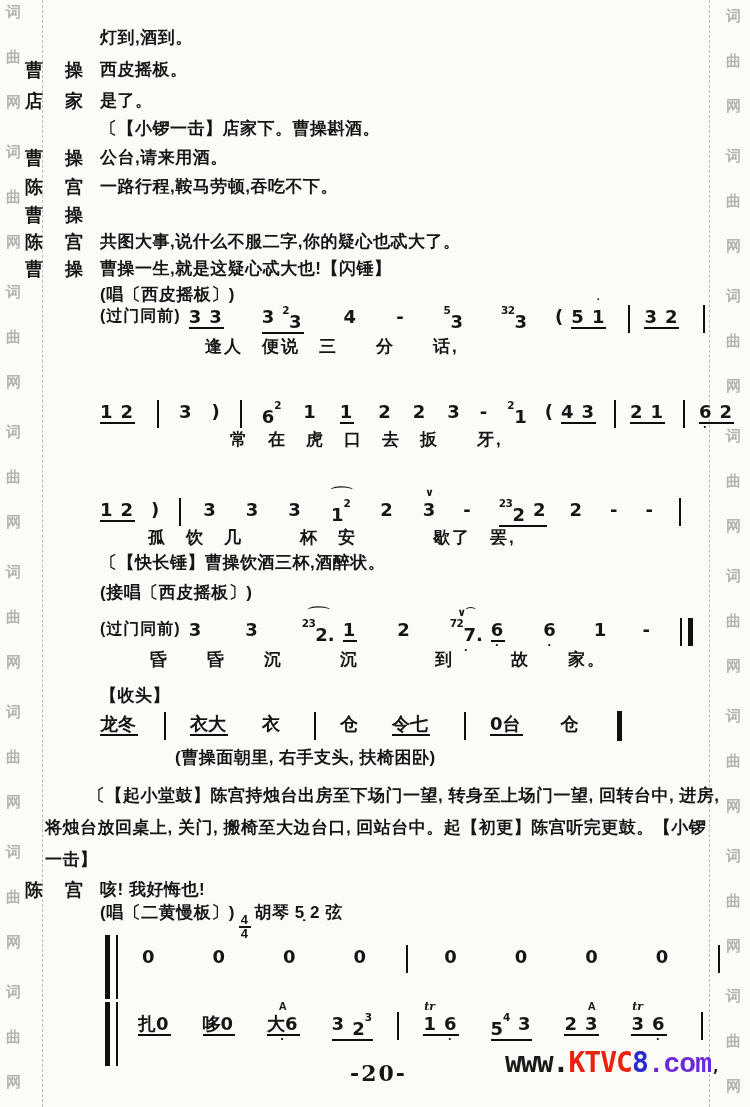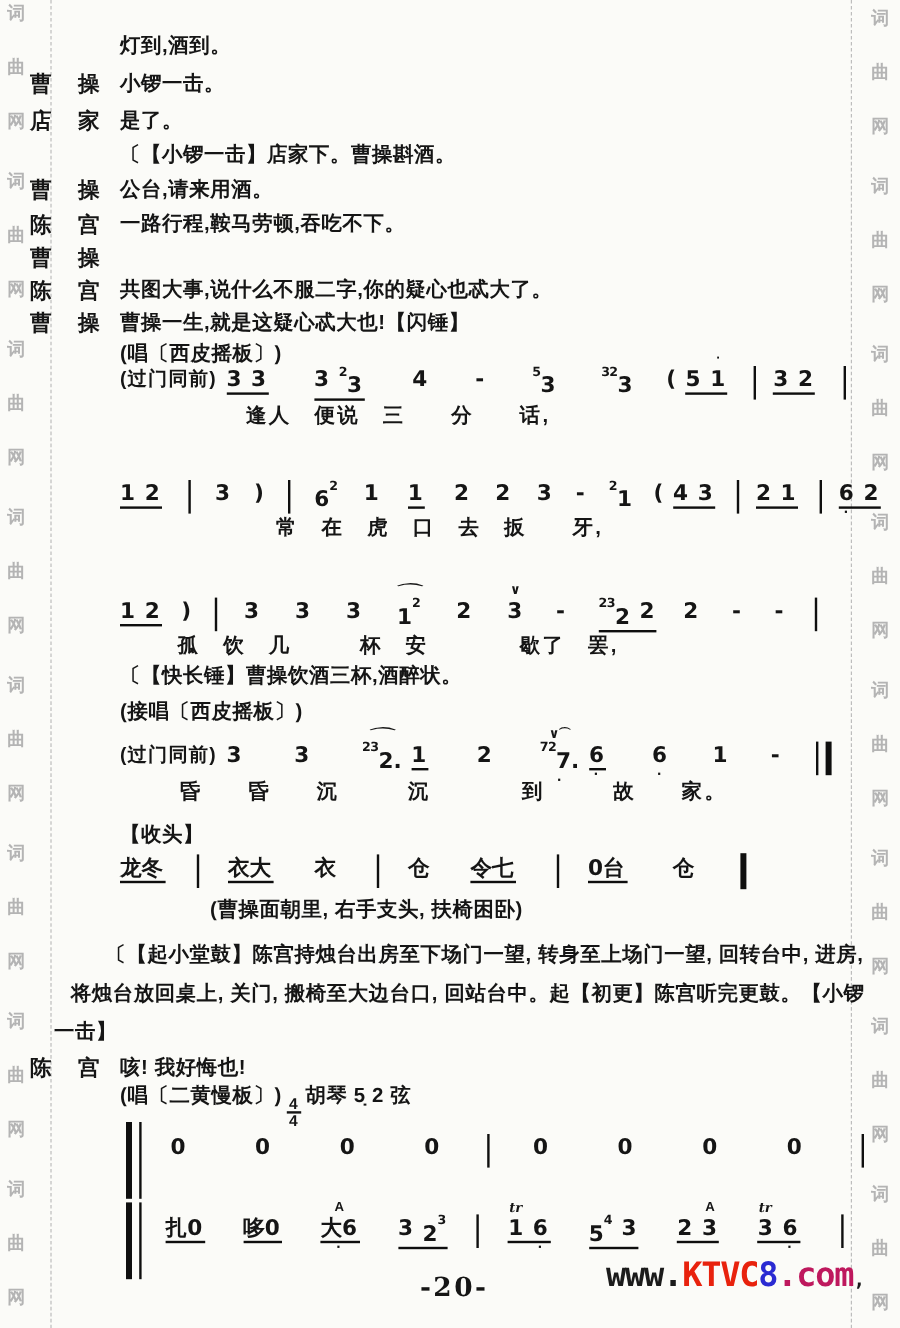--- a/index.html
+++ b/index.html
@@ -106,21 +106,21 @@
 
   <div id="dlg">
       <div class="drow" style="top: 26px;">
         <span class="dtx">灯到,酒到。</span>
       </div>
       <div class="drow" style="top: 58px;">
         <span class="spk">
           <span>曹</span>
           <span>操</span>
         </span>
-        <span class="dtx">小锣一击。</span>
+        <span class="dtx">西皮摇板。</span>
       </div>
       <div class="drow" style="top: 89px;">
         <span class="spk">
           <span>店</span>
           <span>家</span>
         </span>
         <span class="dtx">是了。</span>
       </div>
       <div class="drow" style="top: 117px;">
         <span class="dtx">〔【小锣一击】店家下。曹操斟酒。</span>
@@ -167,21 +167,21 @@
         <span class="dtx">咳! 我好悔也!</span>
       </div>
     </div>
   <div id="secs">
       <div class="txt" style="top: 283px; left: 100px;">(唱〔西皮摇板〕)</div>
       <div class="txt" style="top: 551px; left: 100px;">〔【快长锤】曹操饮酒三杯,酒醉状。</div>
       <div class="txt" style="top: 581px; left: 100px;">(接唱〔西皮摇板〕)</div>
       <div class="txt" style="top: 684px; left: 100px;">【收头】</div>
       <div class="txt" style="top: 746px; left: 175px;">(曹操面朝里, 右手支头, 扶椅困卧)</div>
       <div class="txt" style="top: 784px; left: 88px;">〔【起小堂鼓】陈宫持烛台出房至下场门一望, 转身至上场门一望, 回转台中, 进房,</div>
-      <div class="txt" style="top: 816px; left: 59px;">将烛台放回桌上, 关门, 搬椅至大边台口, 回站台中。起【初更】陈宫听完更鼓。【小锣</div>
+      <div class="txt" style="top: 816px; left: 45px;">将烛台放回桌上, 关门, 搬椅至大边台口, 回站台中。起【初更】陈宫听完更鼓。【小锣</div>
       <div class="txt" style="top: 848px; left: 45px;">一击】</div>
     </div>
   <div id="music">
       <div class="mline" style="top: 293px; left: 100px;">
         <span class="lbl">(过门同前)</span>
         <span class="grp u" style="margin-left: 8px;">
           <span class="tok">
             <span class="t"></span>
             <span class="m">3</span>
           </span>
@@ -619,15 +619,15 @@
   <div class="txt" id="erh" style="top: 901px; left: 100px;">
     <span>(唱〔二黄慢板〕)</span><span class="frac">
         <span class="ft">4</span>
         <span>4</span>
       </span><span>胡琴 5̣ 2 弦</span>
   </div>
 
   <div class="pageno" style="left:350px;top:1060px">-20-</div>
 
   <div class="sitewm" style="left:505px;top:1046px">
-    <span id="lg-www" style="color: rgb(27, 27, 27);">www.</span><span id="lg-name" style="color: rgb(232, 34, 13);">KTVC</span><span id="lg-num" style="color: rgb(42, 42, 210);">8</span><span id="lg-com" style="color: #be185d;">.com</span><span id="lg-tail" style="font-size: 16px; color: rgb(27, 27, 27);">,</span>
+    <span id="lg-www" style="color: rgb(27, 27, 27);">www.</span><span id="lg-name" style="color: rgb(232, 34, 13);">KTVC</span><span id="lg-num" style="color: rgb(42, 42, 210);">8</span><span id="lg-com" style="color: #6d28d9; font-family: Liberation Mono, monospace;">.com</span><span id="lg-tail" style="font-size: 16px; color: rgb(27, 27, 27);">,</span>
   </div>
 </div>
 
 </body></html>

